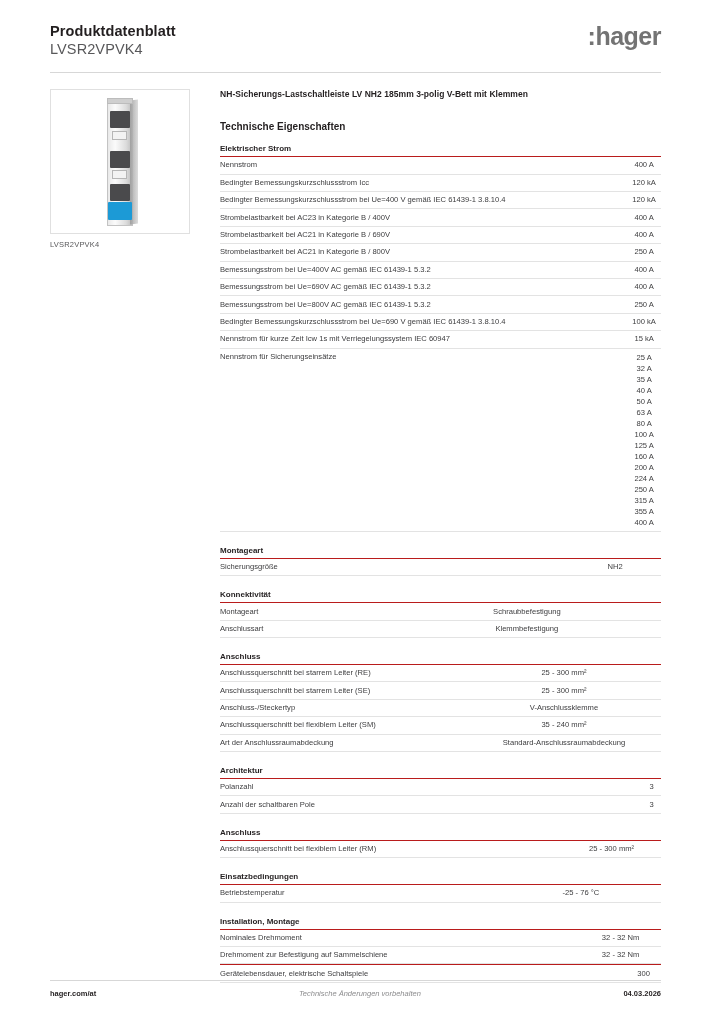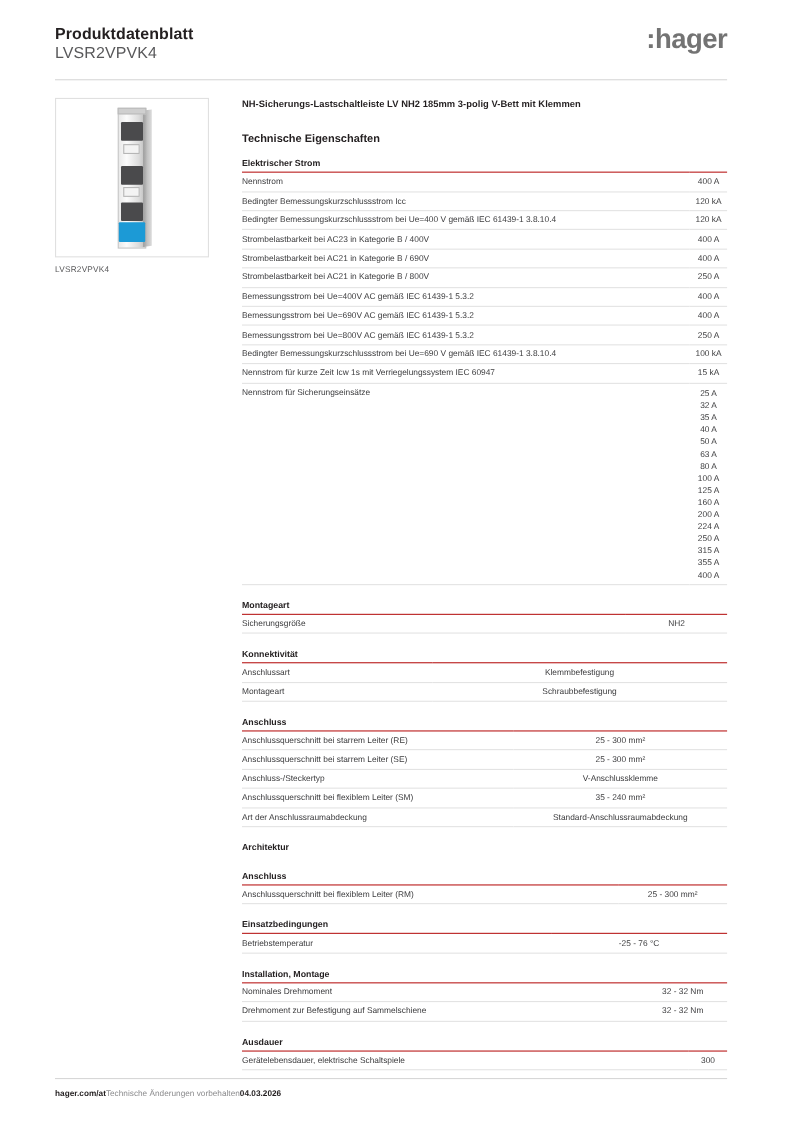--- a/index.html
+++ b/index.html
@@ -179,28 +179,28 @@
   
   .footer {
     position: absolute;
     left: 50px;
     right: 50px;
     bottom: 26px;
   }
   .footer-rule { border-top: 1px solid #d7d7d7; }
   .footer-row {
     display: flex;
-    justify-content: flex-start;
+    justify-content: space-between;
     align-items: center;
     padding-top: 8px;
     font-size: 7.5px;
     color: #58585a;
   }
   .footer-left { font-weight: bold; color: #231f20; }
-  .footer-center { color: #8b8b8d; }
+  .footer-center { color: #8b8b8d; font-style: italic; }
   .footer-right { font-weight: bold; color: #231f20; }
 </style>
 </head>
 <body>
 
 <div class="page">
 
   <div class="header">
     <div class="header-left">
       <div class="doc-type">Produktdatenblatt</div>
@@ -307,27 +307,27 @@
               <tr>
                 <td class="label">Sicherungsgröße</td>
                 <td class="value">NH2</td>
               </tr>
             </tbody>
           </table>
           <div class="group-heading">Konnektivität</div>
           <table class="spec">
             <tbody>
               <tr>
+                <td class="label">Montageart</td>
+                <td class="value">Schraubbefestigung</td>
+              </tr>
+              <tr>
                 <td class="label">Anschlussart</td>
                 <td class="value">Klemmbefestigung</td>
               </tr>
-              <tr>
-                <td class="label">Montageart</td>
-                <td class="value">Schraubbefestigung</td>
-              </tr>
             </tbody>
           </table>
           <div class="group-heading">Anschluss</div>
           <table class="spec">
             <tbody>
               <tr>
                 <td class="label">Anschlussquerschnitt bei starrem Leiter (RE)</td>
                 <td class="value">25 - 300 mm²</td>
               </tr>
               <tr>
@@ -342,20 +342,32 @@
                 <td class="label">Anschlussquerschnitt bei flexiblem Leiter (SM)</td>
                 <td class="value">35 - 240 mm²</td>
               </tr>
               <tr>
                 <td class="label">Art der Anschlussraumabdeckung</td>
                 <td class="value">Standard-Anschlussraumabdeckung</td>
               </tr>
             </tbody>
           </table>
           <div class="group-heading">Architektur</div>
+          <table class="spec">
+            <tbody>
+              <tr>
+                <td class="label">Polanzahl</td>
+                <td class="value">3</td>
+              </tr>
+              <tr>
+                <td class="label">Anzahl der schaltbaren Pole</td>
+                <td class="value">3</td>
+              </tr>
+            </tbody>
+          </table>
           <div class="group-heading">Anschluss</div>
           <table class="spec">
             <tbody>
               <tr>
                 <td class="label">Anschlussquerschnitt bei flexiblem Leiter (RM)</td>
                 <td class="value">25 - 300 mm²</td>
               </tr>
             </tbody>
           </table>
           <div class="group-heading">Einsatzbedingungen</div>
@@ -373,21 +385,20 @@
               <tr>
                 <td class="label">Nominales Drehmoment</td>
                 <td class="value">32 - 32 Nm</td>
               </tr>
               <tr>
                 <td class="label">Drehmoment zur Befestigung auf Sammelschiene</td>
                 <td class="value">32 - 32 Nm</td>
               </tr>
             </tbody>
           </table>
-          <div class="group-heading">Ausdauer</div>
           <table class="spec">
             <tbody>
               <tr>
                 <td class="label">Gerätelebensdauer, elektrische Schaltspiele</td>
                 <td class="value">300</td>
               </tr>
             </tbody>
           </table>
         </div>
     </div>

